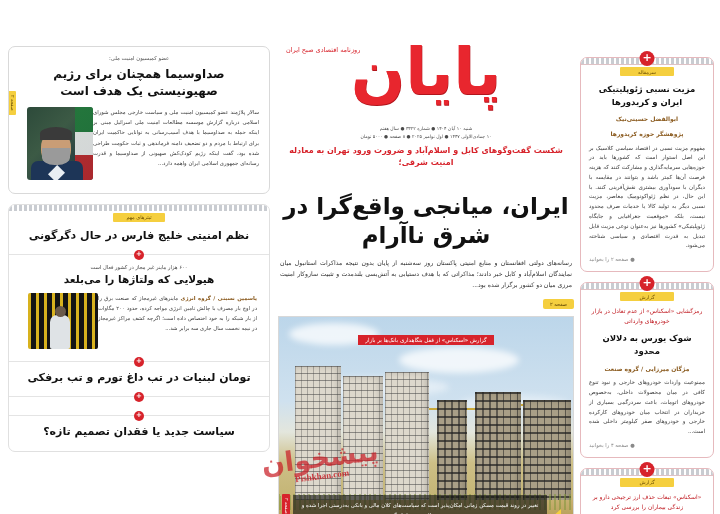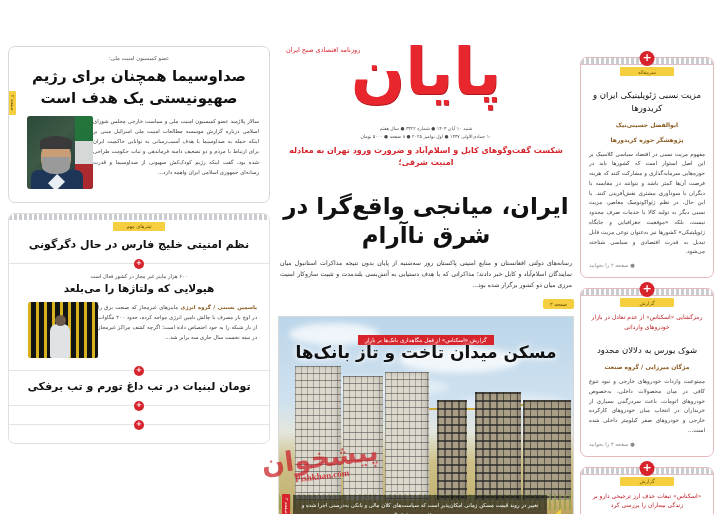--- a/index.html
+++ b/index.html
@@ -34,22 +34,22 @@
     display: block; margin: 9px auto 0; width: 54px;
     background: #f5cf3f; color: #6a4d00;
     font-size: 5px; text-align: center; padding: 1.5px 0;
     border-radius: 1px; letter-spacing: .2px;
   }
 
   
   .rail-right { position: absolute; top: 57px; right: 6px; width: 134px; }
   .r-card { position: relative; margin-bottom: 10px; padding: 0 8px 9px; }
   .r-title {
-    text-align: center; color: #111; font-weight: normal;
-    font-size: 8.5px; line-height: 1.55; margin-top: 13px;
+    text-align: center; color: #111; font-weight: bold;
+    font-size: 8.5px; line-height: 1.55; margin-top: 7px;
   }
   .r-sub {
     text-align: center; color: #c01b22; font-size: 6px;
     line-height: 1.6; margin-top: 5px;
   }
   .r-byline {
     text-align: center; color: #8a5a1e; font-size: 6px;
     line-height: 1.6; margin-top: 5px; font-weight: bold;
   }
   .r-body {
@@ -163,21 +163,21 @@
 
   
   .rail-left { position: absolute; top: 46px; left: 8px; width: 262px; }
   .feature {
     position: relative; border: 1px solid #d9d9d9; border-radius: 7px;
     padding: 8px 10px 10px; background: #fff; overflow: hidden;
   }
   .f-kicker { text-align: center; color: #555; font-size: 5.4px; }
   .f-head {
     margin-top: 5px; text-align: center; color: #111;
-    font-size: 15px; font-weight: bold; line-height: 1.45;
+    font-size: 12px; font-weight: bold; line-height: 1.45;
   }
   .f-wrap { margin-top: 6px; }
   .f-photo {
     float: left; width: 66px; height: 73px; margin: 0 0 3px 8px;
     border-radius: 3px; overflow: hidden; position: relative;
     background: linear-gradient(135deg,#2d4a3a 0%, #3c5a45 40%, #1d2f3f 100%);
   }
   .f-photo .flagstripe {
     position: absolute; top: 0; right: 0; width: 18px; height: 100%;
     background: linear-gradient(180deg,#1f7a3a 0 34%, #f2f2f2 34% 66%, #c3272b 66% 100%);
@@ -342,21 +342,20 @@
       <div class="tower dark" style="left:158px;width:30px;height:104px;"></div>
       <div class="tower dark" style="left:196px;width:46px;height:112px;"></div>
       <div class="tower dark" style="left:244px;width:48px;height:104px;"></div>
 
       <div class="ground"></div>
       <div class="grass"></div>
 
       <div class="photo-kicker">
         <span>گزارش «اسکناس» از قفل بنگاهداری بانک‌ها بر بازار</span>
       </div>
-      <div class="photo-head">مسکن میدان تاخت و تاز بانک‌ها</div>
 
       <div class="photo-caption">تغییر در روند قیمت مسکن زمانی امکان‌پذیر است که سیاست‌های کلان مالی و بانکی به‌درستی اجرا شده و در مسیر واقعی خود قرار گیرند</div>
       <div class="caption-arrow"></div>
       <div class="side-tab" style="left:3px;bottom:20px;">صفحه ۳</div>
     </div>
   </div>
 
   <div class="rail-left">
 
     <div class="feature">
@@ -404,20 +403,21 @@
         <div class="t-dot">+</div>
         <div class="t-head">تومان لبنیات در تب داغ تورم و تب برفکی</div>
       </div>
 
       <div class="t-item">
         <div class="t-dot">+</div>
       </div>
 
       <div class="t-item">
         <div class="t-dot">+</div>
+        <div class="t-head">سیاست جدید یا فقدان تصمیم تازه؟</div>
       </div>
     </div>
   </div>
 
   <div class="watermark">
     <div class="wm-script">پیشخوان</div>
     <div class="wm-url">Pishkhan.com</div>
   </div>
 
 </div>

